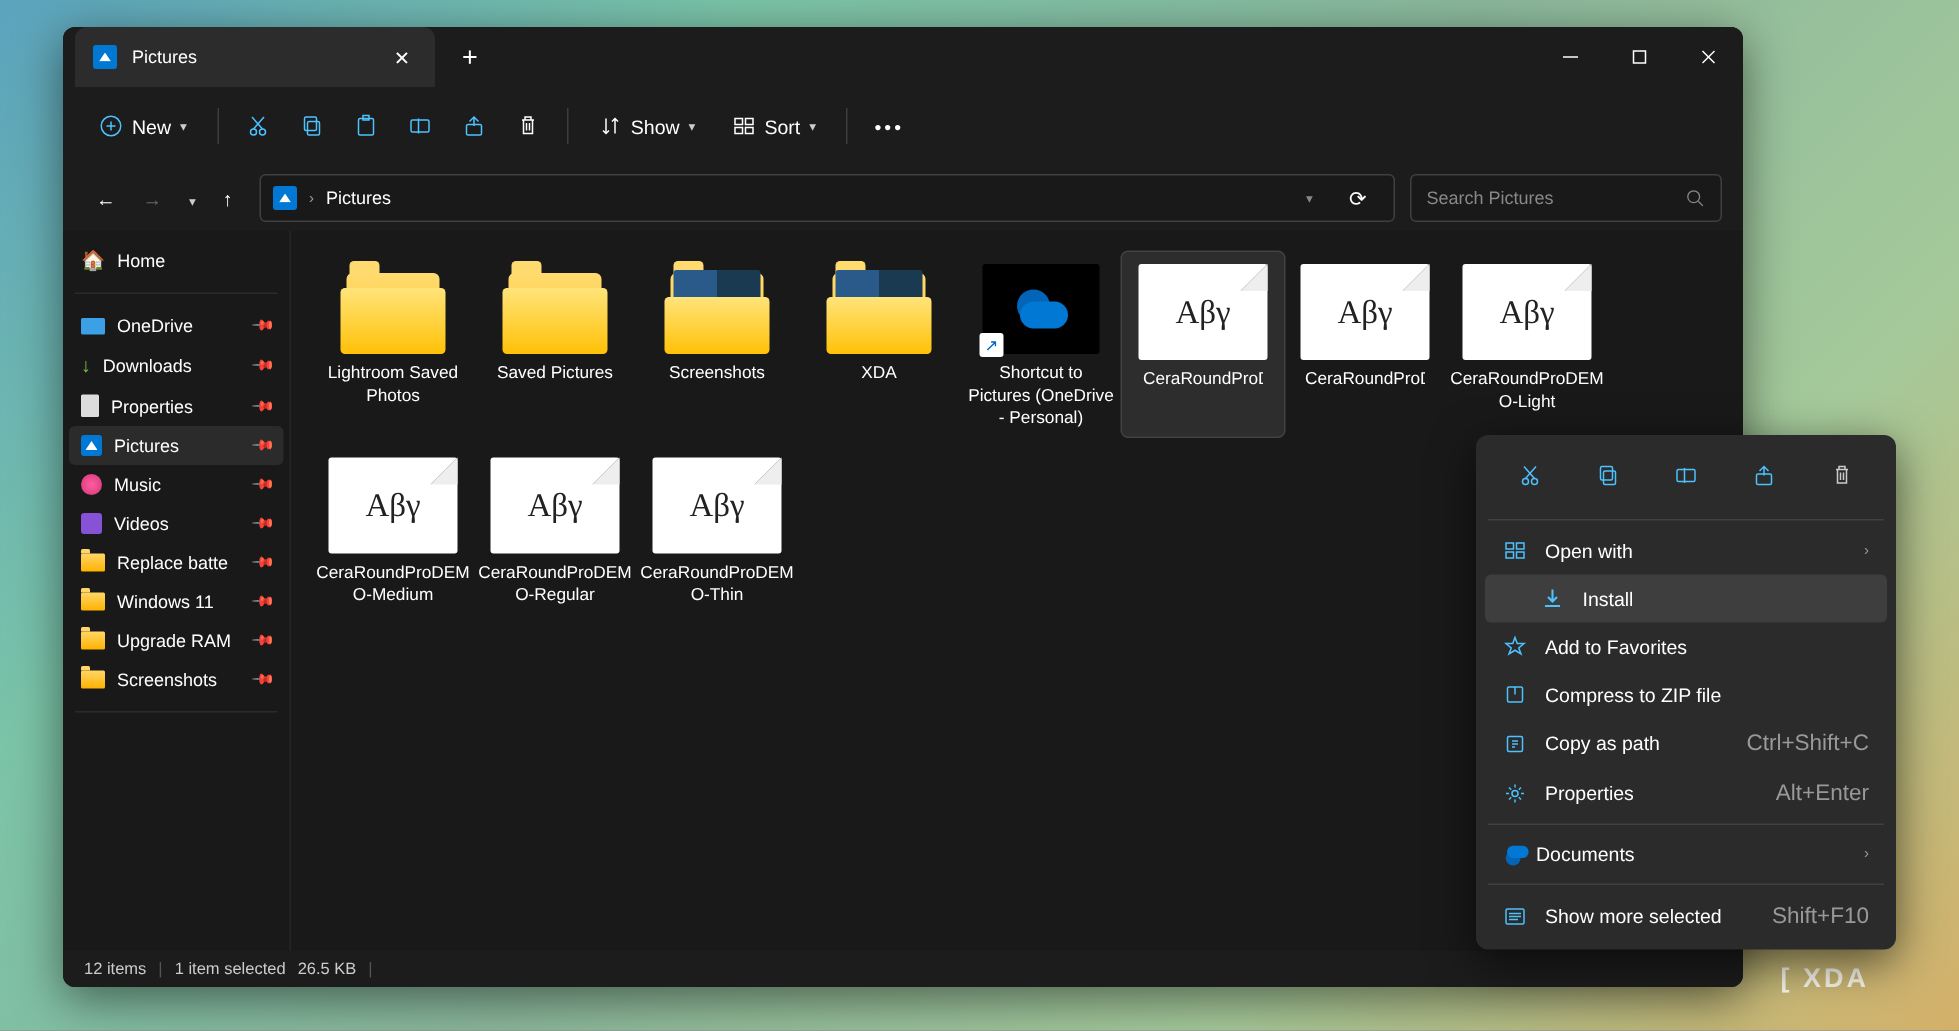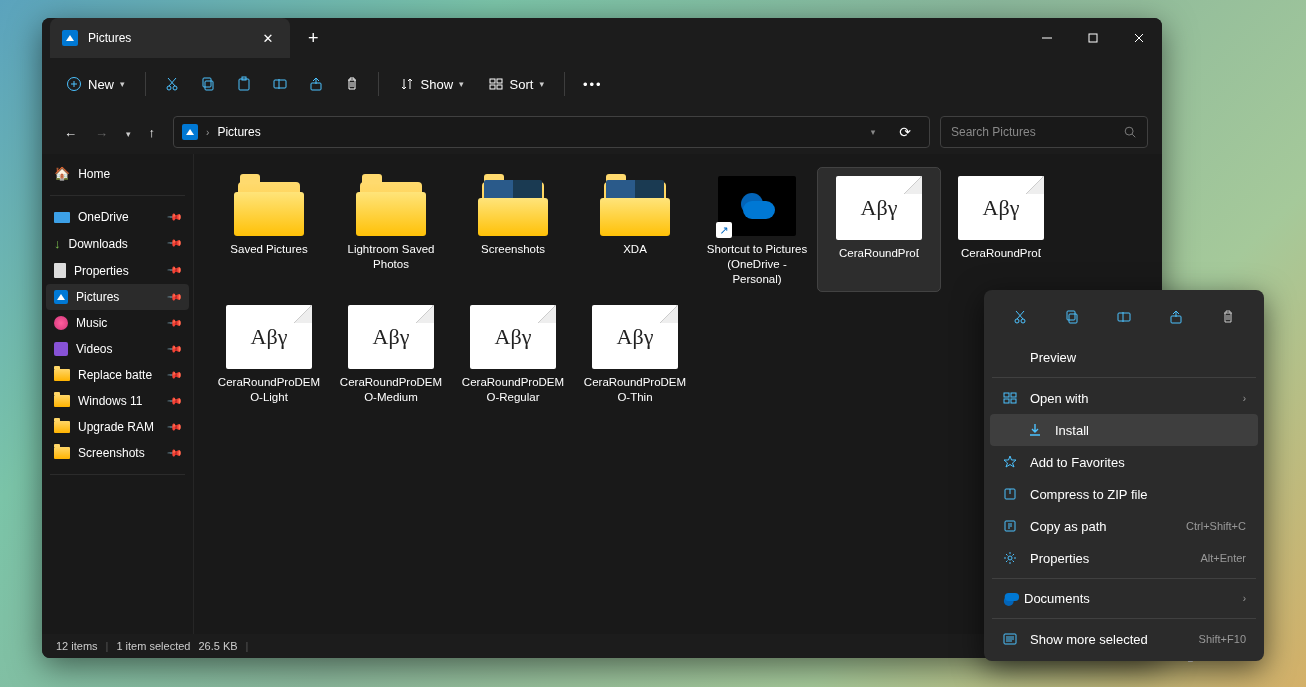--- a/index.html
+++ b/index.html
@@ -33,21 +33,21 @@
 .body { flex: 1; display: flex; min-height: 0; background: #191919; }
 .sidebar { width: 152px; padding: 6px 4px; border-right: 1px solid rgba(255,255,255,0.06); display: flex; flex-direction: column; overflow-y: auto; }
 .sbitem { display: flex; align-items: center; gap: 8px; padding: 6px 8px; color: #fff; font-size: 12px; border-radius: 4px; cursor: pointer; position: relative; white-space: nowrap; }
 .sbitem.active { background: rgba(255,255,255,0.08); }
 .sbitem .pin { margin-left: auto; color: #888; font-size: 10px; transform: rotate(45deg); }
 .sbsep { height: 1px; background: rgba(255,255,255,0.08); margin: 8px 4px; }
 .folder-ico { width: 16px; height: 12px; background: linear-gradient(#ffd667,#ffb300); border-radius: 1px; position: relative; }
 .folder-ico::before { content: ''; position: absolute; top: -3px; left: 0; width: 6px; height: 3px; background: #ffd667; border-radius: 1px 1px 0 0; }
 .content { flex: 1; overflow: auto; padding: 14px; }
 .grid { display: flex; flex-wrap: wrap; gap: 6px 0; align-content: flex-start; }
-.item { width: 122px; display: flex; flex-direction: column; align-items: center; padding: 8px 4px 4px; cursor: pointer; border-radius: 4px; }
+.item { width: 108px; display: flex; flex-direction: column; align-items: center; padding: 8px 4px 4px; cursor: pointer; border-radius: 4px; }
 .item.selected { background: rgba(255,255,255,0.09); outline: 1px solid rgba(255,255,255,0.18); }
 .item .label { color: #fff; font-size: 11.5px; text-align: center; margin-top: 6px; line-height: 1.3; word-wrap: break-word; max-width: 110px; }
 .bigfolder { width: 78px; height: 60px; position: relative; }
 .bigfolder .back { position: absolute; inset: 6px 8px 0 8px; background: linear-gradient(#ffda6e,#ffc933); border-radius: 4px; }
 .bigfolder .back::before { content: ''; position: absolute; top: -8px; left: 2px; width: 20px; height: 10px; background: #ffda6e; border-radius: 3px 3px 0 0; }
 .bigfolder .front { position: absolute; inset: 16px 4px 0 4px; background: linear-gradient(#ffe47a,#ffc107); border-radius: 3px; }
 .bigfolder.withthumb .front { top: 22px; }
 .bigfolder .thumb { position: absolute; top: 4px; left: 10px; right: 10px; height: 30px; background: #1a3a52; border-radius: 2px; display: flex; }
 .bigfolder .thumb.t2 { background: linear-gradient(90deg, #2a5a8a 50%, #1a3a52 50%); }
 .fontfile { width: 86px; height: 64px; background: #fff; border-radius: 2px; position: relative; display: flex; align-items: center; justify-content: center; }
@@ -58,21 +58,21 @@
 .onedrive-ico { width: 40px; height: 26px; position: relative; }
 .onedrive-ico::before { content: ''; position: absolute; width: 22px; height: 22px; background: #0364b8; border-radius: 50%; top: 0; left: 4px; }
 .onedrive-ico::after { content: ''; position: absolute; width: 32px; height: 18px; background: #0078d4; border-radius: 10px; bottom: 0; left: 6px; }
 .statusbar { height: 24px; display: flex; align-items: center; padding: 0 14px; background: #1c1c1c; color: #ccc; font-size: 11px; gap: 8px; }
 .statusbar .sep { color: #555; }
 .ctxmenu { position: absolute; top: 290px; left: 984px; width: 280px; background: #2b2b2b; border-radius: 8px; padding: 6px; box-shadow: 0 8px 30px rgba(0,0,0,0.6); z-index: 100; }
 .ctxrow-icons { display: flex; justify-content: space-around; padding: 6px 4px 10px; }
 .ctxicon { width: 34px; height: 30px; display: flex; align-items: center; justify-content: center; color: #fff; border-radius: 4px; cursor: pointer; }
 .ctxicon.accent { color: #4cc2ff; }
 .ctxitem { display: flex; align-items: center; gap: 12px; padding: 8px 12px; color: #fff; font-size: 13px; border-radius: 4px; cursor: pointer; }
-.ctxitem .shortcut-key { margin-left: auto; color: #999; font-size: 11px; }
+.ctxitem .shortcut-key { margin-left: auto; color: #999; font-size: 15px; }
 .ctxitem .arrow-r { margin-left: auto; color: #999; font-size: 10px; }
 .ctxsep { height: 1px; background: rgba(255,255,255,0.1); margin: 4px 2px; }
 .ctxitem.highlighted { background: rgba(255,255,255,0.09); padding-left: 37px; }
 .watermark { position: absolute; bottom: 24px; right: 60px; font-size: 18px; font-weight: 700; color: rgba(200,80,80,0.85); letter-spacing: 2px; z-index: 50; }
 .watermark span { color: rgba(255,255,255,0.85); }
 </style>
 </head>
 <body>
 
 <div class="window">
@@ -260,28 +260,28 @@
         </div>
       <div class="sbsep"></div>
     </div>
     <div class="content">
       <div class="grid" id="grid">
           <div class="item">
             <div class="bigfolder">
               <div class="back"></div>
               <div class="front"></div>
             </div>
-            <div class="label" style="">Saved Pictures</div>
+            <div class="label" style="">Lightroom Saved Photos</div>
           </div>
           <div class="item">
             <div class="bigfolder">
               <div class="back"></div>
               <div class="front"></div>
             </div>
-            <div class="label" style="">Lightroom Saved Photos</div>
+            <div class="label" style="">Saved Pictures</div>
           </div>
           <div class="item">
             <div class="bigfolder withthumb">
               <div class="back"></div>
               <div class="thumb t2"></div>
               <div class="front"></div>
             </div>
             <div class="label" style="">Screenshots</div>
           </div>
           <div class="item">
@@ -375,24 +375,20 @@
           <rect x="3" y="7" width="10" height="7" stroke="currentColor" fill="none" rx="1"></rect>
           <path d="M8 2 L8 8 M5 5 L8 2 L11 5" stroke="currentColor" fill="none"></path>
         </svg>
       </div>
     <div class="ctxicon">
         <svg viewBox="0 0 16 16">
           <path d="M4 4 L12 4 M5 4 L5 13 L11 13 L11 4 M7 6 L7 11 M9 6 L9 11 M6 4 L6 2 L10 2 L10 4" stroke="#ccc" fill="none"></path>
         </svg>
       </div>
   </div>
-  <div class="ctxitem">
-      <span style="width:16px;"></span>
-      <span>Preview</span>
-    </div>
   <div class="ctxsep"></div>
   <div class="ctxitem">
     <svg viewBox="0 0 16 16">
         <rect x="2" y="3" width="5" height="4" stroke="#4cc2ff" fill="none"></rect>
         <rect x="9" y="3" width="5" height="4" stroke="#4cc2ff" fill="none"></rect>
         <rect x="2" y="9" width="5" height="4" stroke="#4cc2ff" fill="none"></rect>
         <rect x="9" y="9" width="5" height="4" stroke="#4cc2ff" fill="none"></rect>
       </svg>
     <span>Open with</span>
       <span class="arrow-r">›</span>

